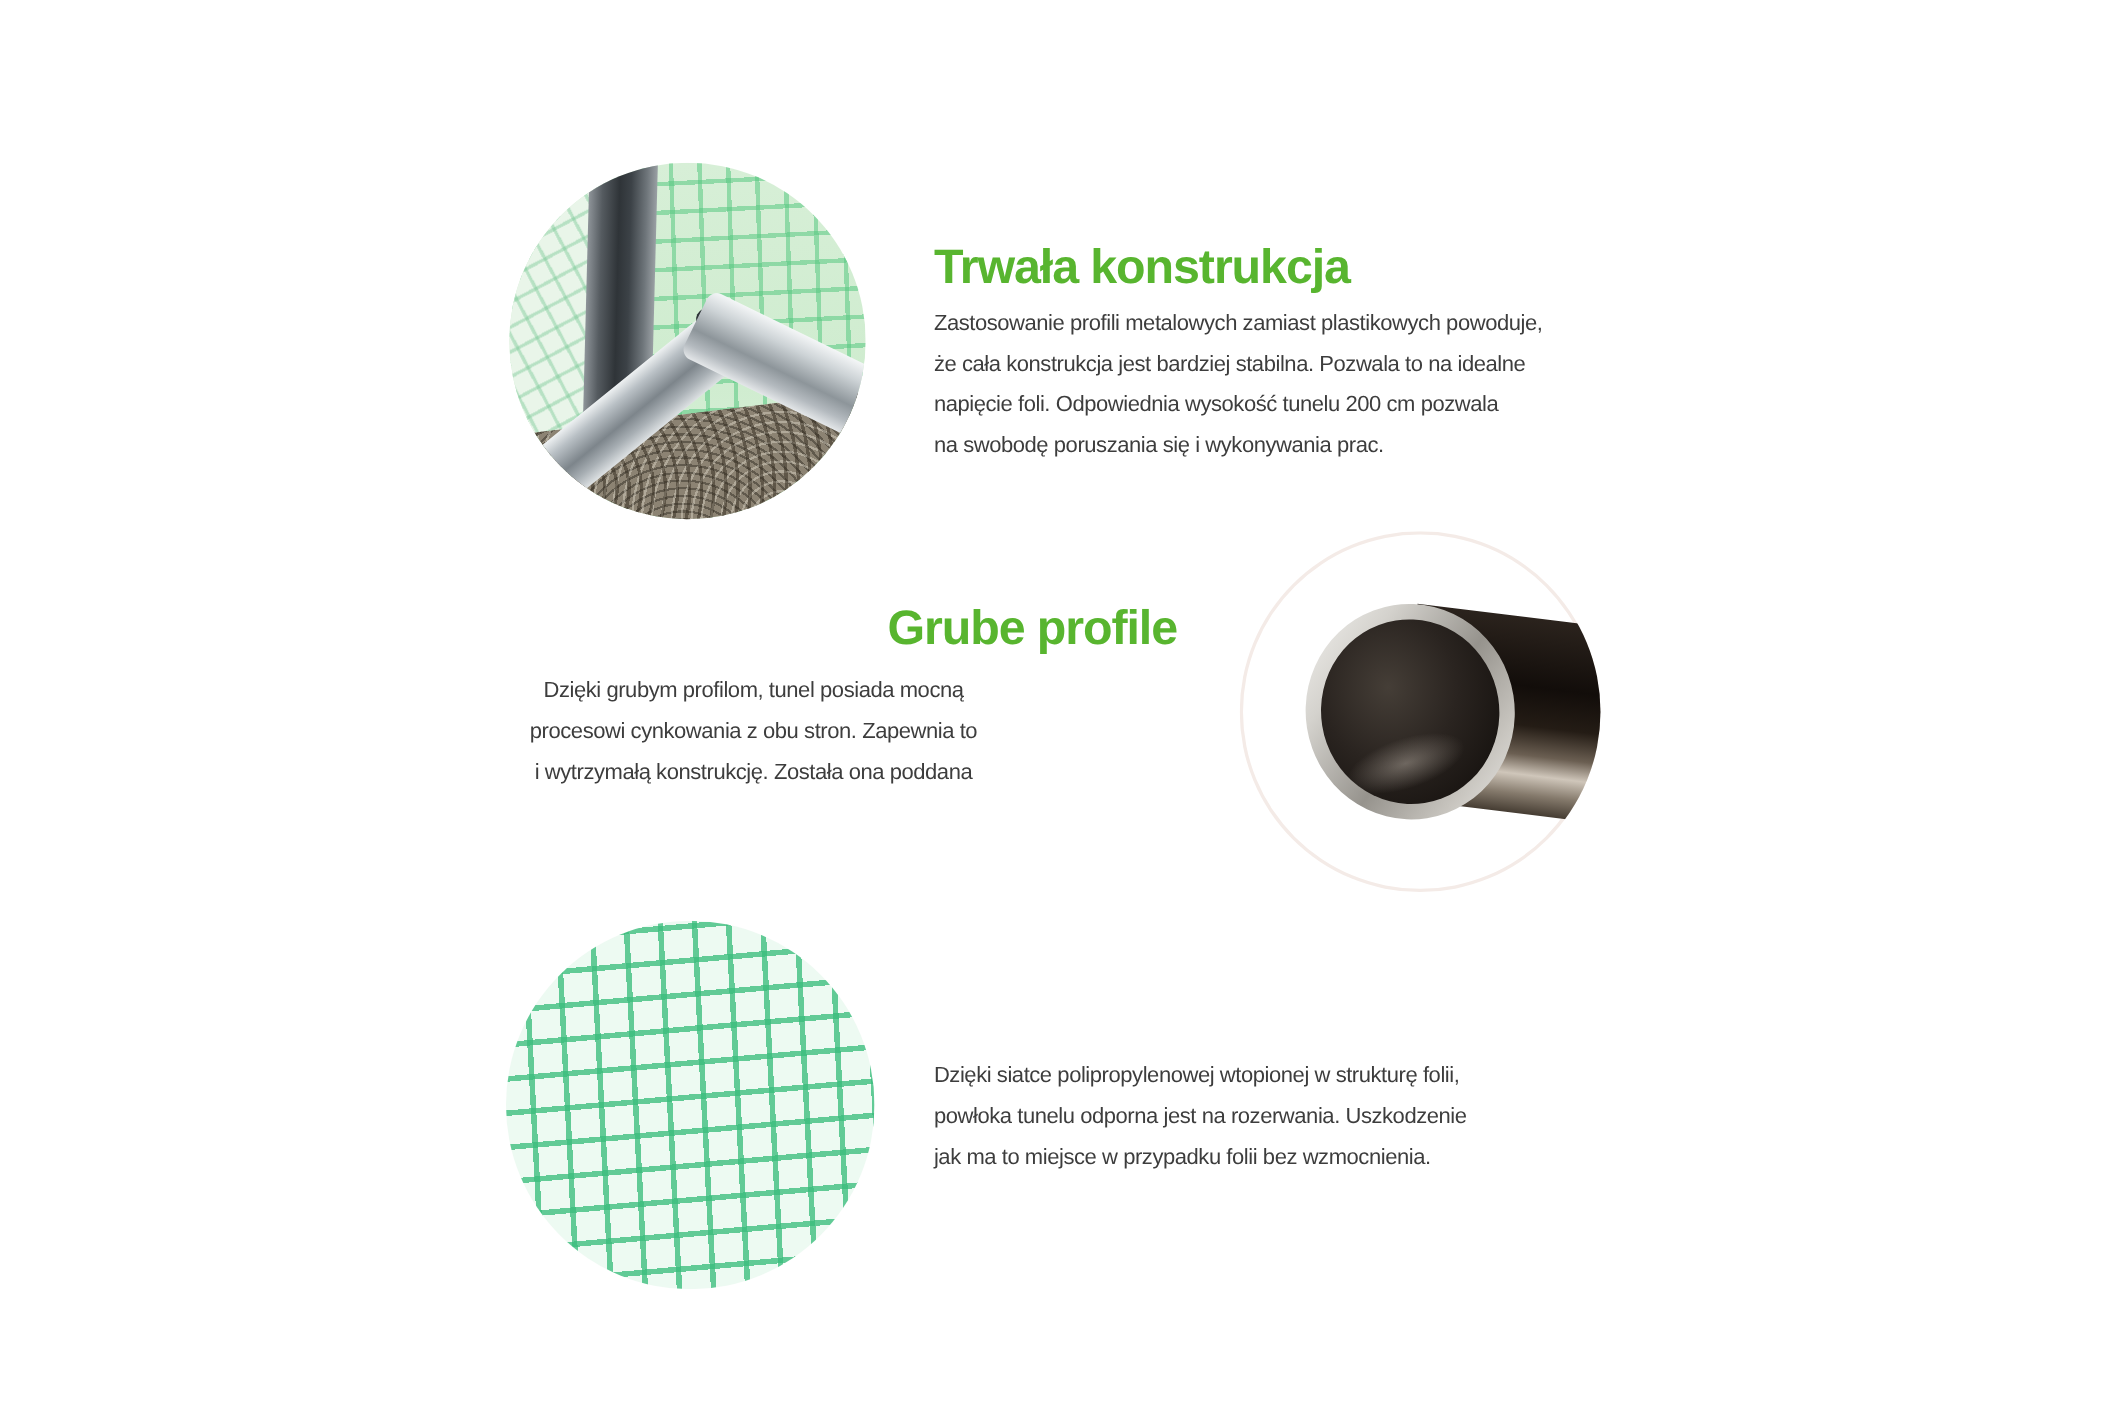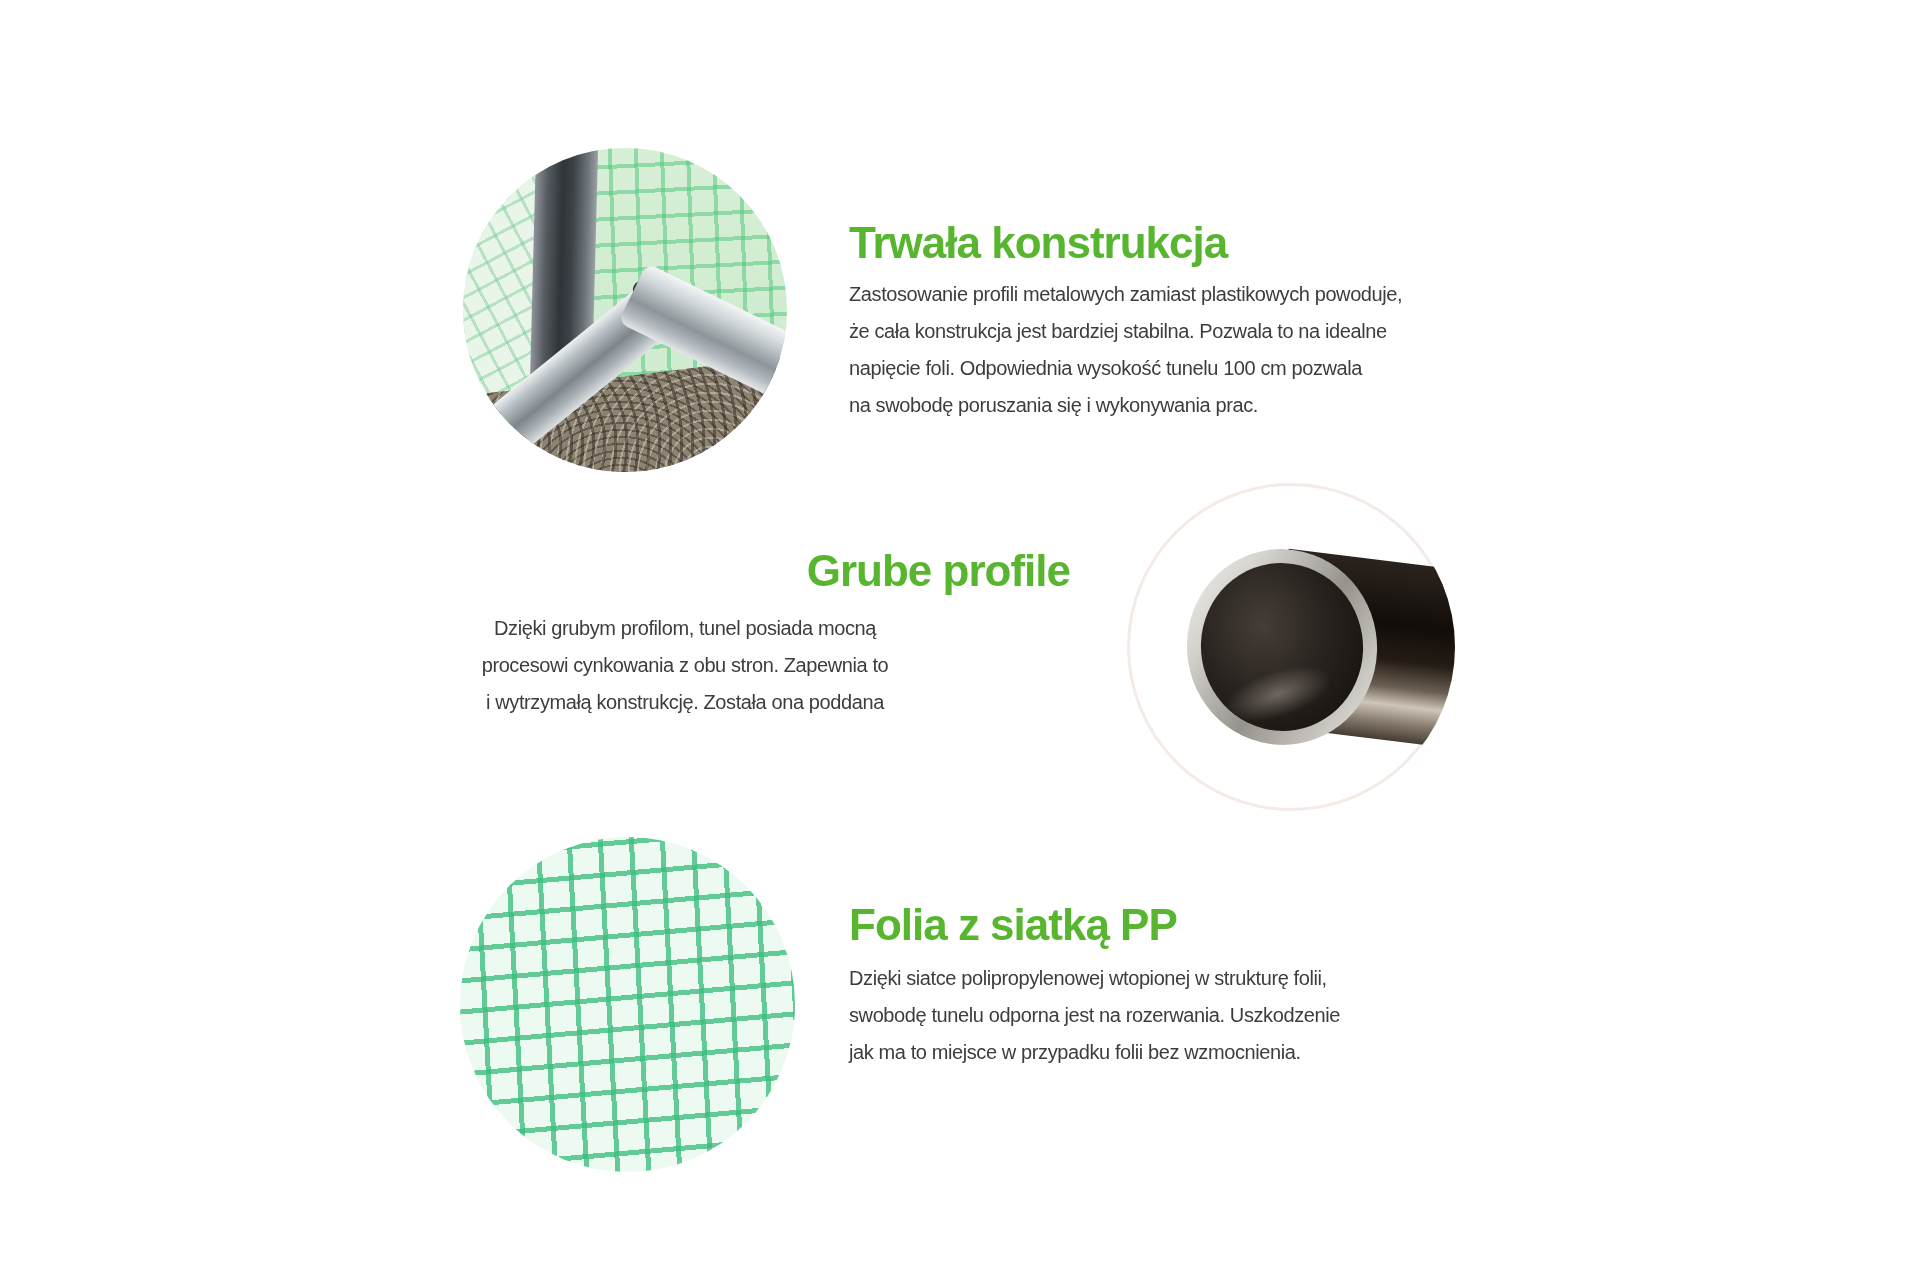--- a/index.html
+++ b/index.html
@@ -101,40 +101,39 @@
     <div class="soil"></div>
     <div class="pole"></div>
     <div class="tube-diag"></div>
     <div class="joint-cap"></div>
     <div class="tube-sleeve"></div>
   </div>
   <h2 class="heading h1">Trwała konstrukcja</h2>
   <div class="para p1">
     <div class="line">Zastosowanie profili metalowych zamiast plastikowych powoduje,</div>
     <div class="line">że cała konstrukcja jest bardziej stabilna. Pozwala to na idealne</div>
-    <div class="line">napięcie foli. Odpowiednia wysokość tunelu 100 cm pozwala</div>
+    <div class="line">napięcie foli. Odpowiednia wysokość tunelu 200 cm pozwala</div>
     <div class="line">na swobodę poruszania się i wykonywania prac.</div>
   </div>
 
   <div class="h2wrap">
     <h2 class="heading">Grube profile</h2>
   </div>
   <div class="para p2">
     <div class="line">Dzięki grubym profilom, tunel posiada mocną</div>
     <div class="line">procesowi cynkowania z obu stron. Zapewnia to</div>
     <div class="line">i wytrzymałą konstrukcję. Została ona poddana</div>
   </div>
   <div class="circle c2">
     <div class="pipe-body"></div>
     <div class="pipe-opening"></div>
     <div class="pipe-inner"></div>
     <div class="pipe-glint"></div>
   </div>
 
   <div class="circle c3"></div>
-  <h2 class="heading h3">Folia z siatką PP</h2>
   <div class="para p3">
     <div class="line">Dzięki siatce polipropylenowej wtopionej w strukturę folii,</div>
-    <div class="line">swobodę tunelu odporna jest na rozerwania. Uszkodzenie</div>
+    <div class="line">powłoka tunelu odporna jest na rozerwania. Uszkodzenie</div>
     <div class="line">jak ma to miejsce w przypadku folii bez wzmocnienia.</div>
   </div>
 
 </div>
 
 </body></html>

